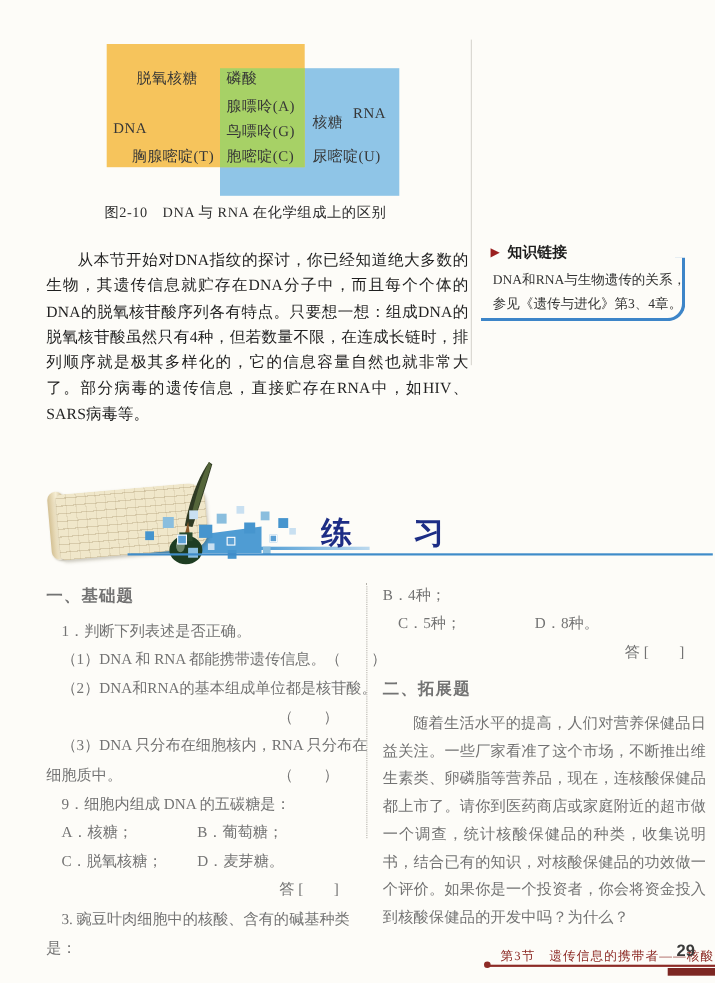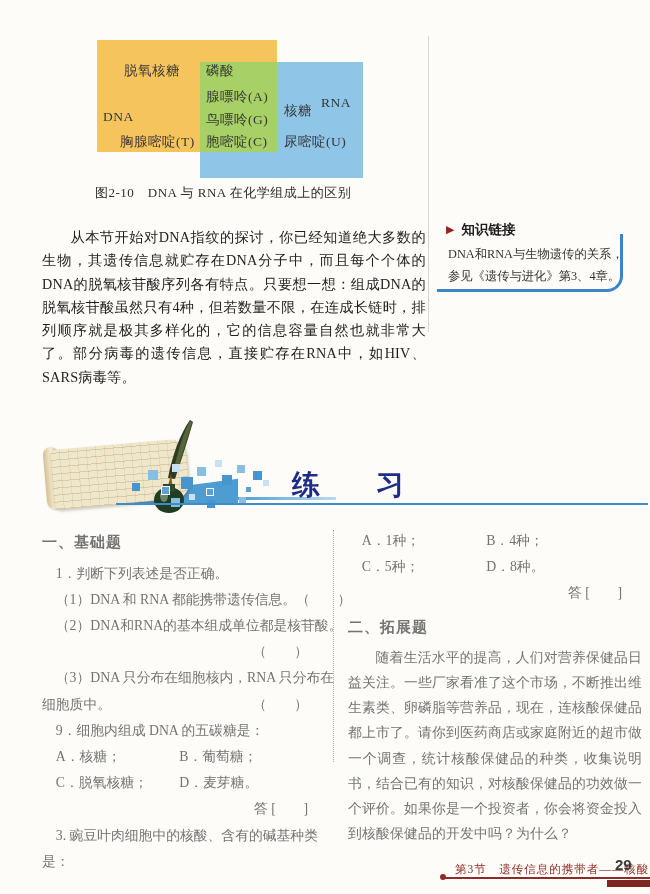--- a/index.html
+++ b/index.html
@@ -189,21 +189,20 @@
     <span class="o1">C．脱氧核糖；</span>
     <span class="o2">D．麦芽糖。</span>
   </div>
   <div class="line ans-right">答 [　　]</div>
   <div class="line ind">3. 豌豆叶肉细胞中的核酸、含有的碱基种类</div>
   <div class="line">是：</div>
 </div>
 
 <div class="col col-right">
   <div class="line opt-row">
-    <span class="o1">A．1种；</span>
     <span class="o2">B．4种；</span>
   </div>
   <div class="line opt-row">
     <span class="o1">C．5种；</span>
     <span class="o2">D．8种。</span>
   </div>
   <div class="line ans-right" style="padding-right:20px;">答 [　　]</div>
   <div class="ex-heading mt6">二、拓展题</div>
   <p class="ext-para">随着生活水平的提高，人们对营养保健品日益关注。一些厂家看准了这个市场，不断推出维生素类、卵磷脂等营养品，现在，连核酸保健品都上市了。请你到医药商店或家庭附近的超市做一个调查，统计核酸保健品的种类，收集说明书，结合已有的知识，对核酸保健品的功效做一个评价。如果你是一个投资者，你会将资金投入到核酸保健品的开发中吗？为什么？</p>
 </div>

